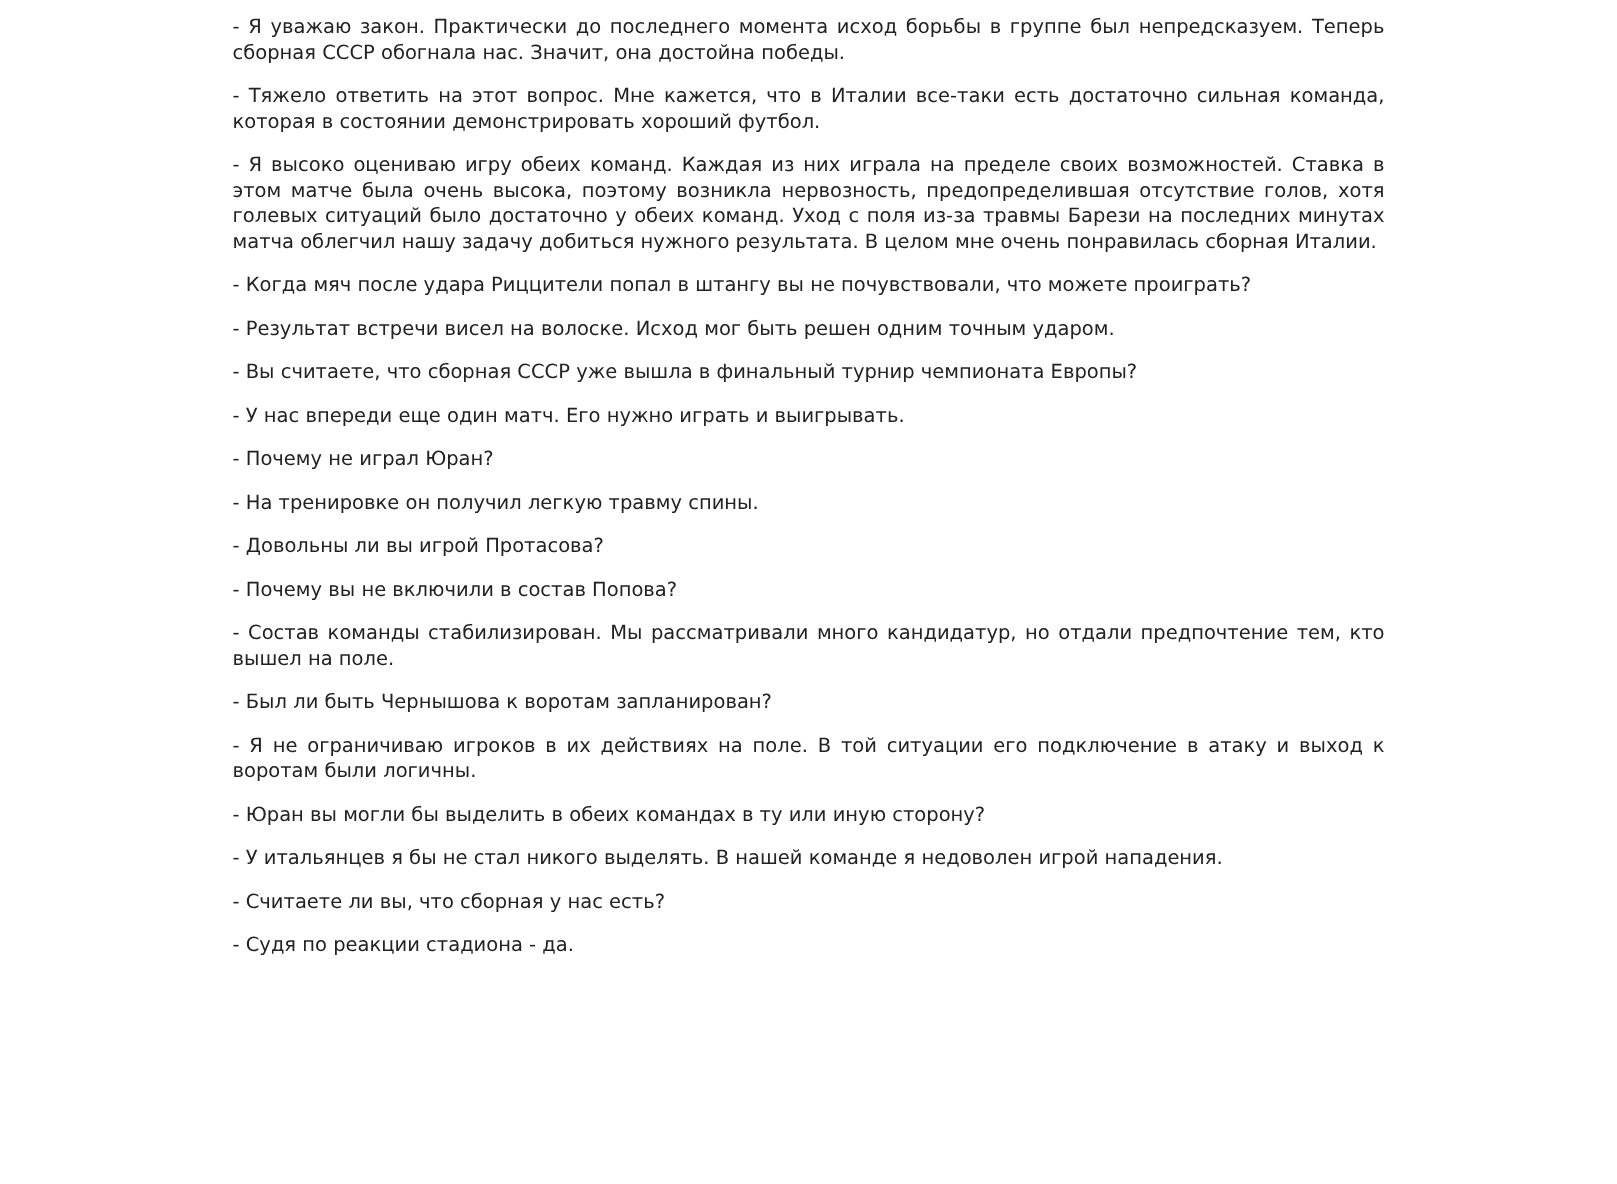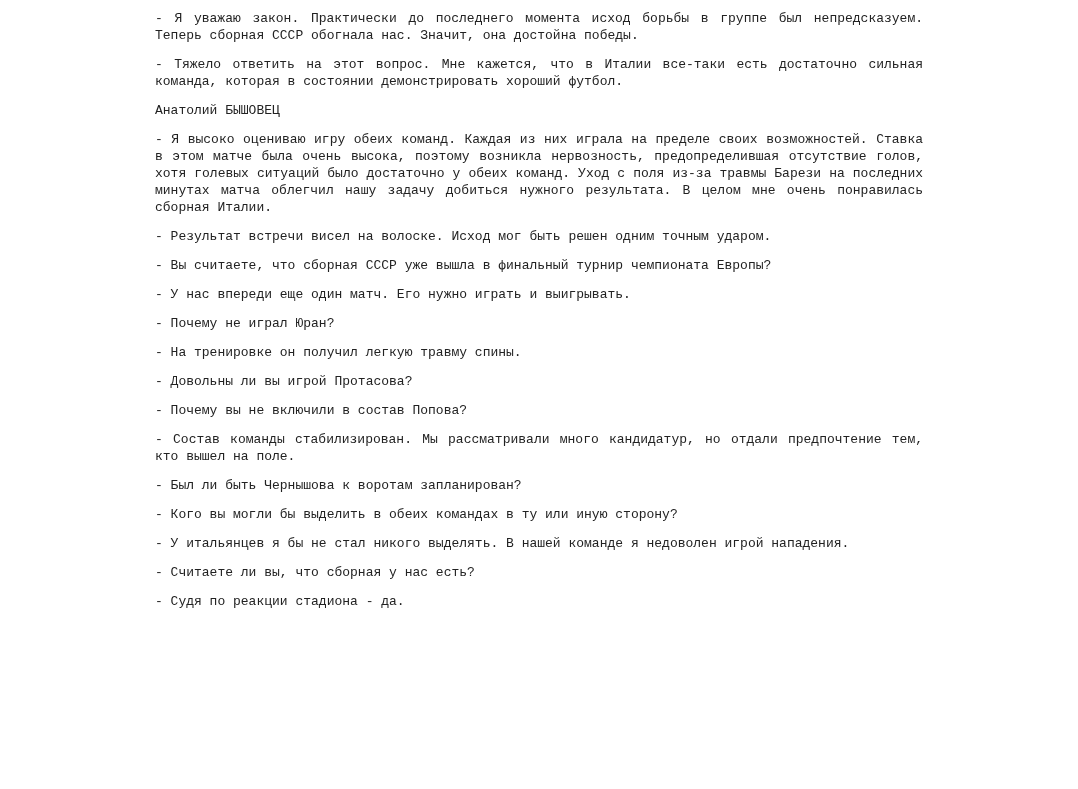--- a/index.html
+++ b/index.html
@@ -14,41 +14,41 @@
     color: #222222;
     width: 1078px;
     height: 789px;
     overflow: hidden;
   }
   .doc-page {
     width: 768px;
     margin: 0 auto;
     padding-top: 10px;
     text-align: justify;
-    font-family: Liberation Mono, monospace;
   }
   .doc-page p {
     margin: 0 0 12px 0;
     padding: 0;
   }
 </style>
 </head>
 <body>
 
 <div class="doc-page">
   <p>- Я уважаю закон. Практически до последнего момента исход борьбы в группе был непредсказуем. Теперь сборная СССР обогнала нас. Значит, она достойна победы.</p>
   <p>- Тяжело ответить на этот вопрос. Мне кажется, что в Италии все-таки есть достаточно сильная команда, которая в состоянии демонстрировать хороший футбол.</p>
-  <p>Анатолий БЫШОВЕЦ</p>
   <p>- Я высоко оцениваю игру обеих команд. Каждая из них играла на пределе своих возможностей. Ставка в этом матче была очень высока, поэтому возникла нервозность, предопределившая отсутствие голов, хотя голевых ситуаций было достаточно у обеих команд. Уход с поля из-за травмы Барези на последних минутах матча облегчил нашу задачу добиться нужного результата. В целом мне очень понравилась сборная Италии.</p>
+  <p>- Когда мяч после удара Риццители попал в штангу вы не почувствовали, что можете проиграть?</p>
   <p>- Результат встречи висел на волоске. Исход мог быть решен одним точным ударом.</p>
   <p>- Вы считаете, что сборная СССР уже вышла в финальный турнир чемпионата Европы?</p>
   <p>- У нас впереди еще один матч. Его нужно играть и выигрывать.</p>
   <p>- Почему не играл Юран?</p>
   <p>- На тренировке он получил легкую травму спины.</p>
   <p>- Довольны ли вы игрой Протасова?</p>
   <p>- Почему вы не включили в состав Попова?</p>
   <p>- Состав команды стабилизирован. Мы рассматривали много кандидатур, но отдали предпочтение тем, кто вышел на поле.</p>
   <p>- Был ли быть Чернышова к воротам запланирован?</p>
-  <p>- Кого вы могли бы выделить в обеих командах в ту или иную сторону?</p>
+  <p>- Я не ограничиваю игроков в их действиях на поле. В той ситуации его подключение в атаку и выход к воротам были логичны.</p>
+  <p>- Юран вы могли бы выделить в обеих командах в ту или иную сторону?</p>
   <p>- У итальянцев я бы не стал никого выделять. В нашей команде я недоволен игрой нападения.</p>
   <p>- Считаете ли вы, что сборная у нас есть?</p>
   <p>- Судя по реакции стадиона - да.</p>
 </div>
 
 </body></html>

